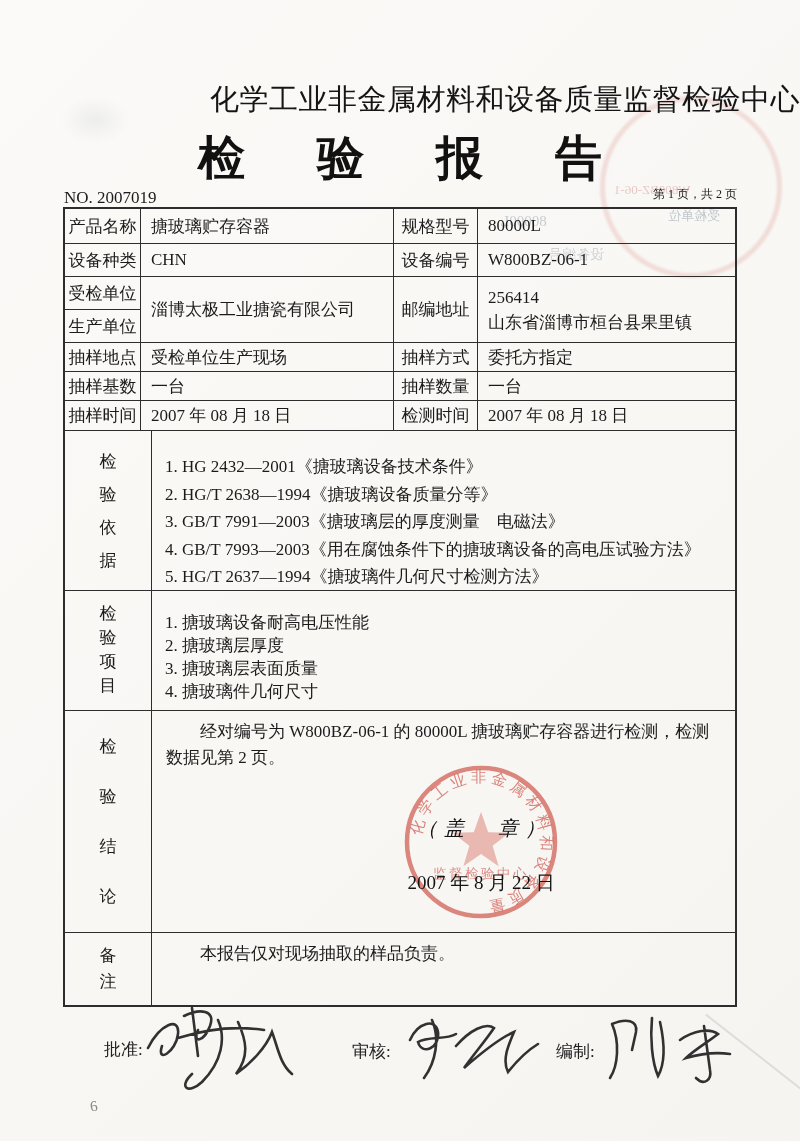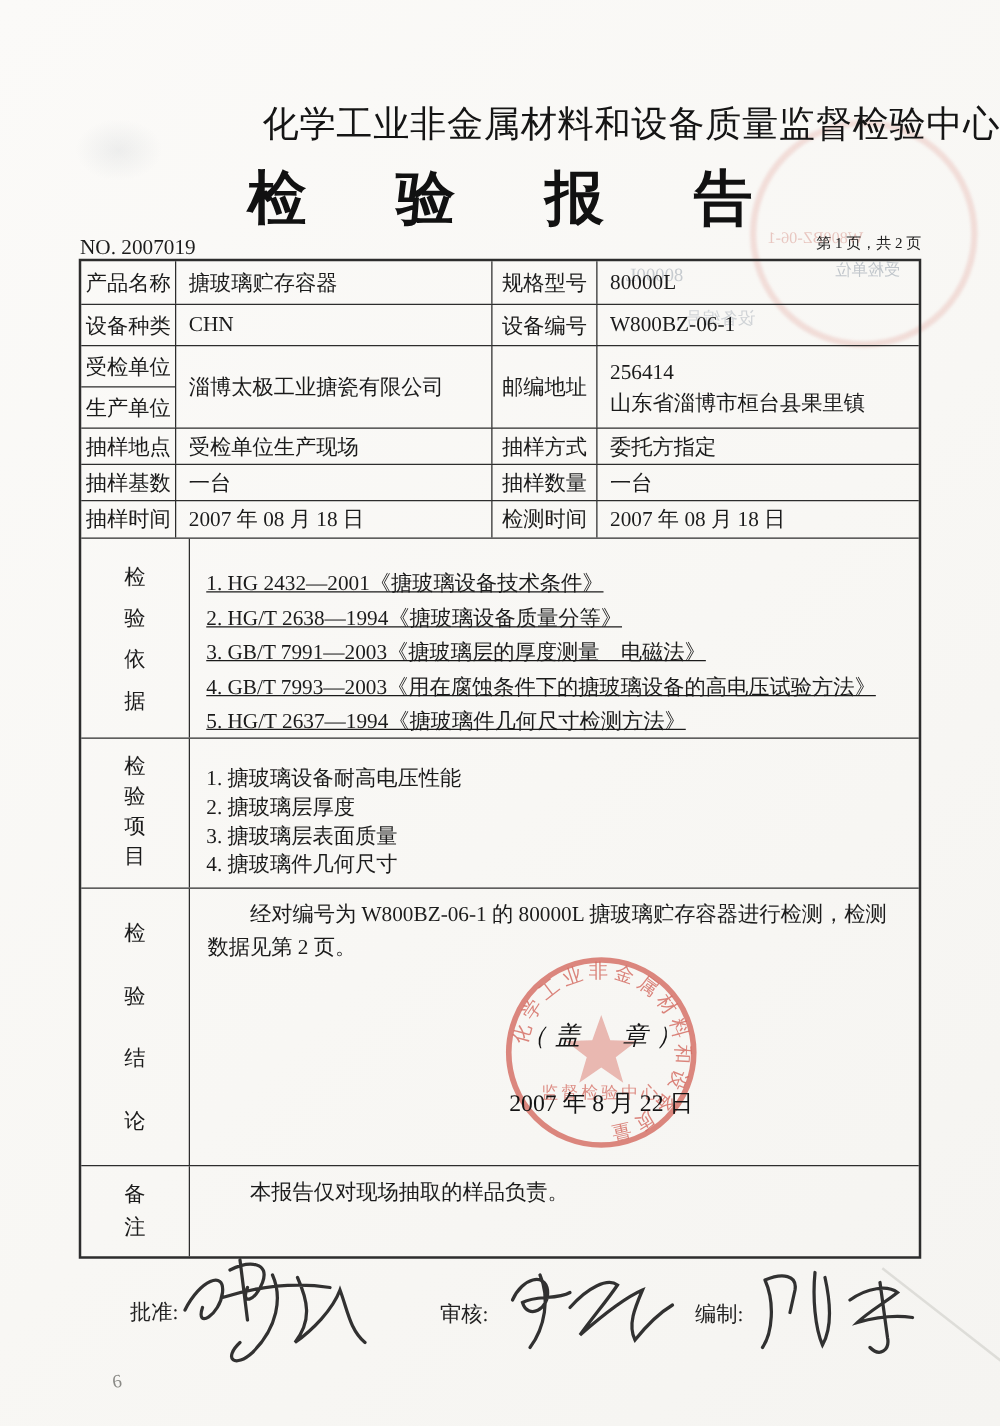--- a/index.html
+++ b/index.html
@@ -39,21 +39,21 @@
   .span2{grid-row:span 2;}
   .two-line{flex-direction:column;align-items:flex-start;justify-content:center;line-height:25px;}
   
   .section{display:flex;border-top:1.5px solid #2d2d2d;box-sizing:border-box;}
   .section-label{width:87px;border-right:1.5px solid #2d2d2d;display:flex;align-items:center;justify-content:center;box-sizing:border-box;}
   .v-label{width:1.2em;text-align:center;font-size:17px;}
   .lh33{line-height:33px;} .lh24{line-height:24px;font-family:Liberation Mono, monospace;} .lh50{line-height:50px;} .lh26{line-height:26px;}
   .section-content{flex:1;position:relative;font-size:17px;box-sizing:border-box;}
   .h-basis{height:160px;} .h-items{height:120px;} .h-concl{height:222px;} .h-remarks{height:73px;}
   .list{padding:22px 10px 0 13px;}
-  .list-basis div{line-height:27.5px;text-decoration:underline;}
+  .list-basis div{line-height:27.5px;}
   .list-items{padding-top:20px;}
   .list-items div{line-height:23px;}
   .concl-text{padding:8px 14px 0 14px;text-indent:2em;line-height:26px;}
   .remarks-text{padding:8px 14px 0 14px;text-indent:2em;line-height:25px;}
   
   .stamp-svg{position:absolute;left:391px;top:752px;width:180px;height:180px;opacity:.88;}
   .seal-note{position:absolute;left:390px;top:815px;width:182px;text-align:center;
     font-size:20px;letter-spacing:7px;text-indent:7px;color:#141414;z-index:3;font-style:italic;}
   .seal-date{position:absolute;left:378px;top:870px;width:206px;text-align:center;font-size:19px;color:#141414;z-index:3;}
   

